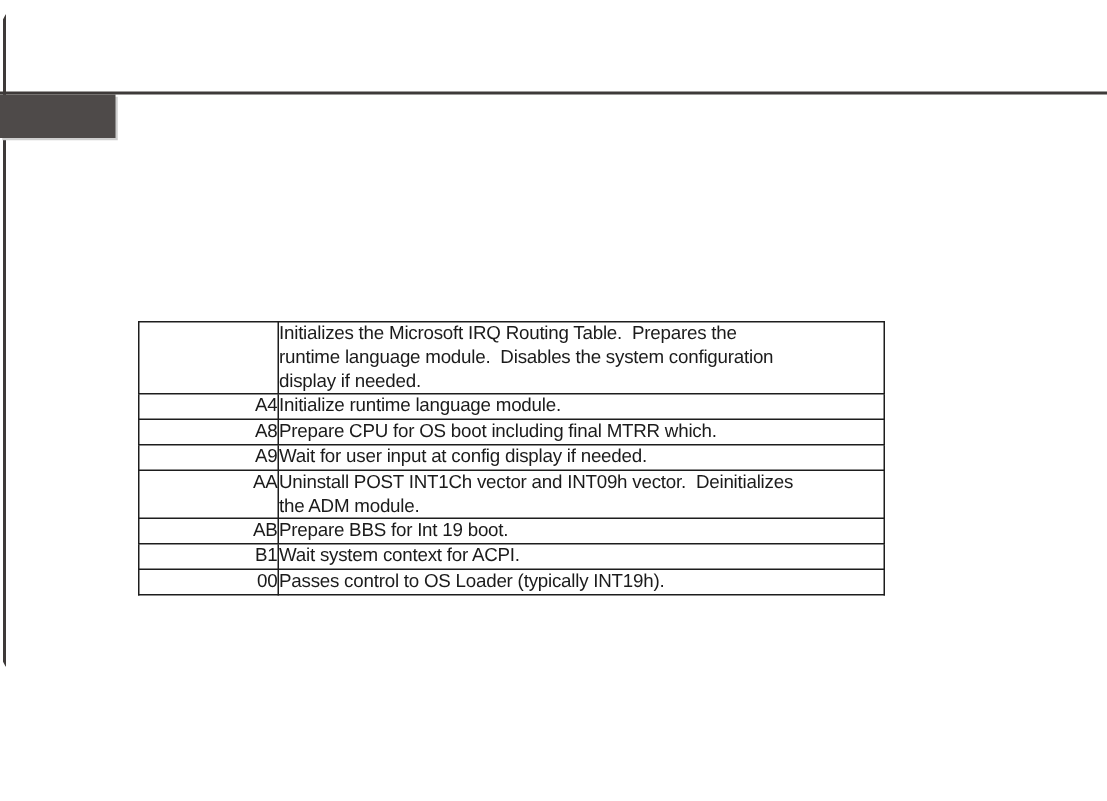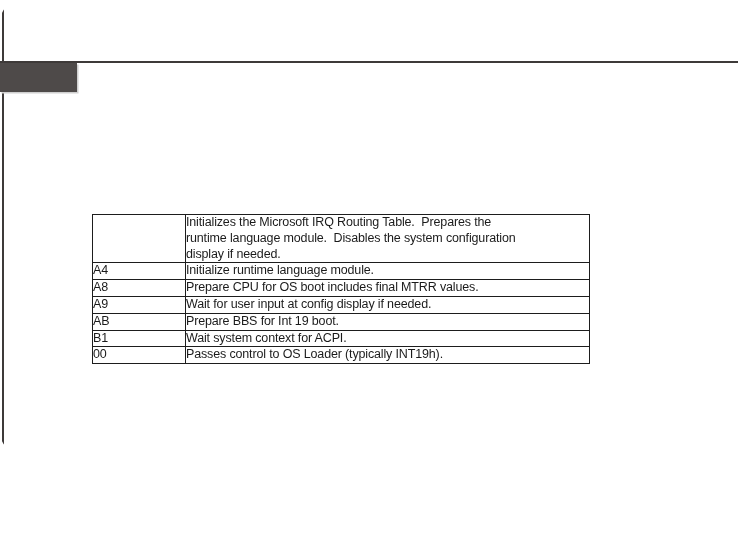--- a/index.html
+++ b/index.html
@@ -45,21 +45,21 @@
   }
   table.post-table td{
     border:1px solid var(--table-border);
     vertical-align:top;
     font-size:12.5px;
     line-height:15.8px;
     letter-spacing:-0.15px;
     color:var(--text-color);
     padding:0;
   }
-  td.code-cell{padding:0 3px 0 5px;}
+  td.code-cell{padding:0 3px 0 5px;text-align:right;}
   td.desc-cell{
     padding:0 3px 0 11px;
     white-space:pre-wrap;
   }
   col.col-code{width:93px;}
 </style>
 </head>
 <body>
 
 <div class="page">
@@ -82,28 +82,33 @@
   </tr>
 
   <tr>
     <td class="code-cell">A4</td>
     <td class="desc-cell">Initialize runtime language module.</td>
   </tr>
 
 
   <tr>
     <td class="code-cell">A8</td>
-    <td class="desc-cell">Prepare CPU for OS boot includes final MTRR values.</td>
+    <td class="desc-cell">Prepare CPU for OS boot including final MTRR which.</td>
   </tr>
 
   <tr>
     <td class="code-cell">A9</td>
     <td class="desc-cell">Wait for user input at config display if needed.</td>
   </tr>
 
+  <tr>
+    <td class="code-cell">AA</td>
+    <td class="desc-cell">Uninstall POST INT1Ch vector and INT09h vector.  Deinitializes
+the ADM module.</td>
+  </tr>
 
   <tr>
     <td class="code-cell">AB</td>
     <td class="desc-cell">Prepare BBS for Int 19 boot.</td>
   </tr>
 
 
   <tr>
     <td class="code-cell">B1</td>
     <td class="desc-cell">Wait system context for ACPI.</td>

